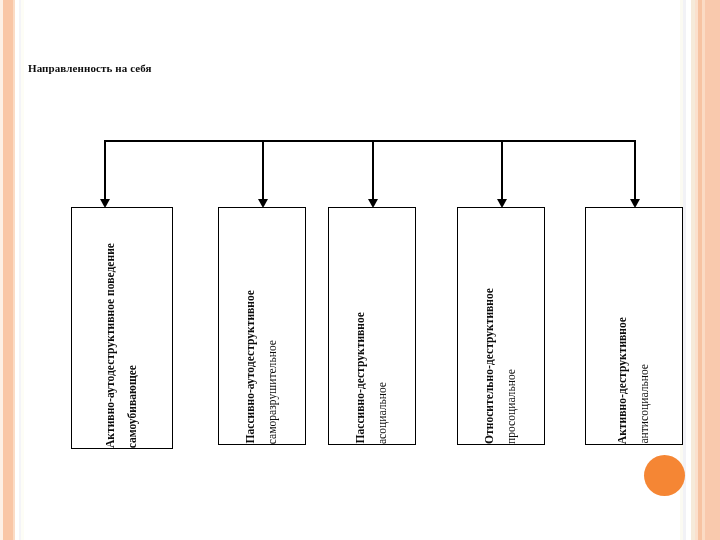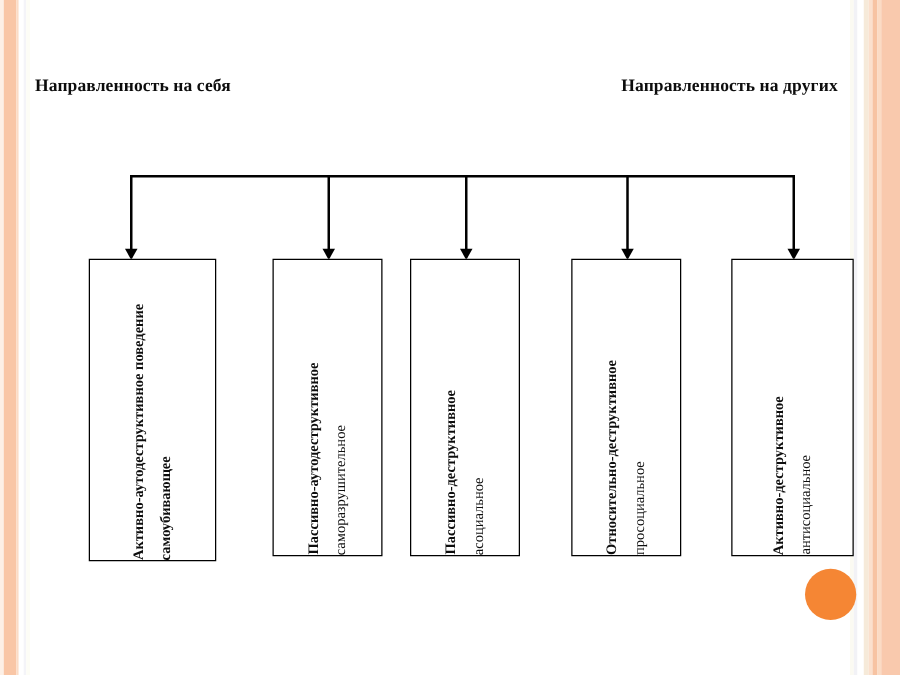--- a/index.html
+++ b/index.html
@@ -48,21 +48,21 @@
   .r4 { left: 11px; width: 4px;  background: #f6ead9; }
   .r5 { left: 15px; width: 3px;  background: #fbe0cd; }
   .r6 { left: 18px; width: 4px;  background: #f7c3a2; }
   .r7 { left: 22px; width: 3px;  background: #fbdbc4; }
   .r8 { left: 25px; width: 15px; background: #f9c9ad; }
 
   
   .header {
     position: absolute;
     font-weight: bold;
-    font-size: 14px;
+    font-size: 11px;
     color: #0d0d0d;
     white-space: nowrap;
     letter-spacing: 0.1px;
   }
   #hdr-self   { left: 28px;  top: 62px; }
   #hdr-others { left: 497px; top: 62px; }
 
   
   .bus {
     position: absolute;
@@ -148,21 +148,20 @@
     <div class="stripe r2"></div>
     <div class="stripe r3"></div>
     <div class="stripe r4"></div>
     <div class="stripe r5"></div>
     <div class="stripe r6"></div>
     <div class="stripe r7"></div>
     <div class="stripe r8"></div>
   </div>
 
   <div class="header" id="hdr-self">Направленность на себя</div>
-  <div class="header" id="hdr-others">Направленность на других</div>
 
   <div class="bus"></div>
 
   <div class="drop" style="left:104px;  height:64px;"></div>
   <div class="arrowhead" style="left:100px; top:199px;"></div>
 
   <div class="drop" style="left:262px;  height:64px;"></div>
   <div class="arrowhead" style="left:258px; top:199px;"></div>
 
   <div class="drop" style="left:372px;  height:64px;"></div>

